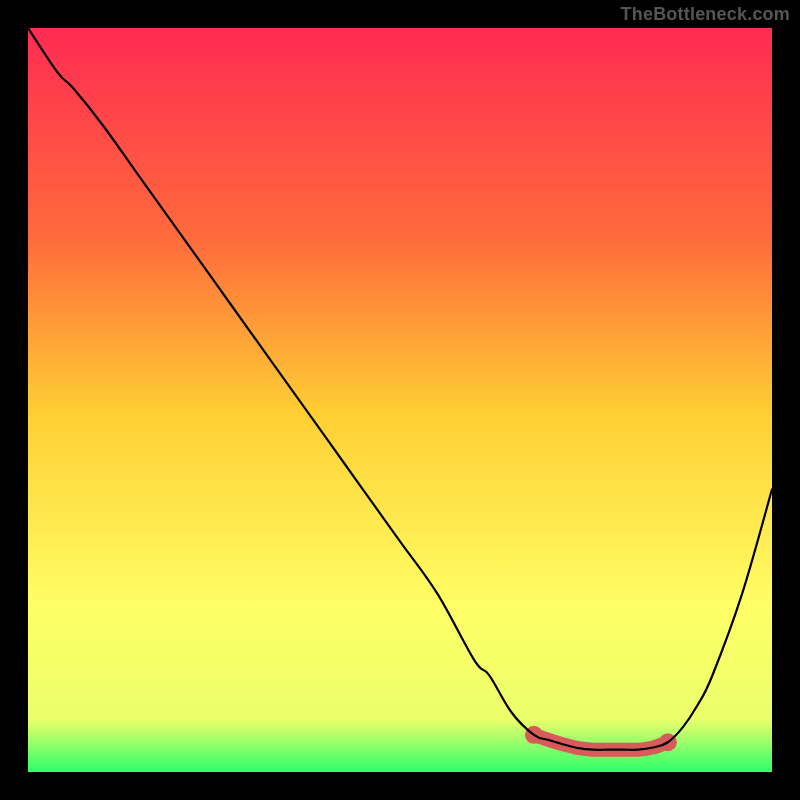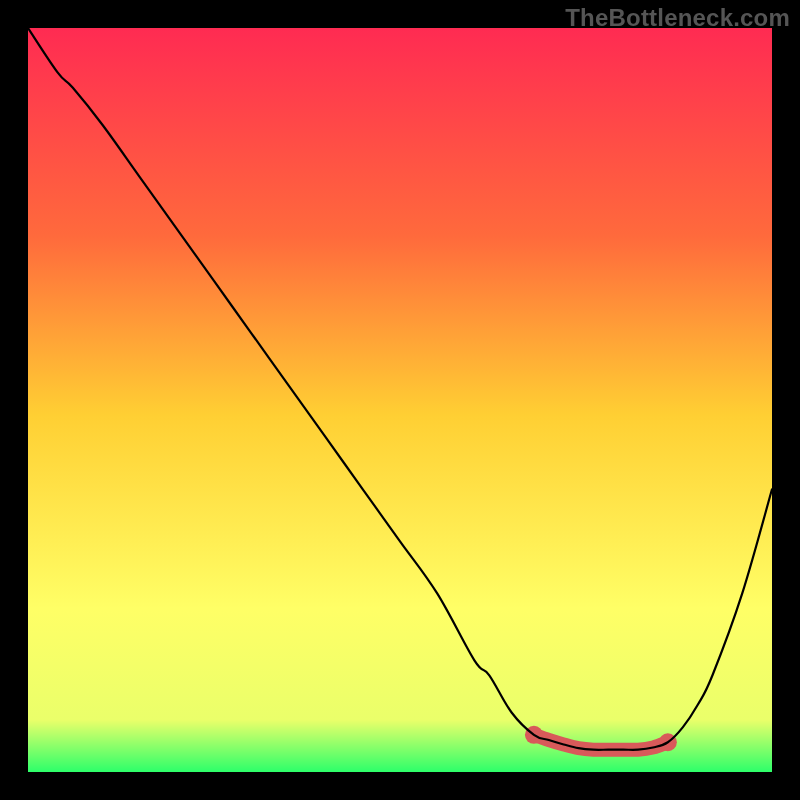--- a/index.html
+++ b/index.html
@@ -15,21 +15,21 @@
     position: relative;
     width: 800px;
     height: 800px;
     background: #000;
   }
   .watermark {
     position: absolute;
     top: 4px;
     right: 10px;
     color: #555;
-    font-size: 24px;
+    font-size: 18px;
     font-weight: 600;
     letter-spacing: 0.2px;
     z-index: 5;
   }
   .plot {
     position: absolute;
     left: 28px;
     top: 28px;
     width: 744px;
     height: 744px;

